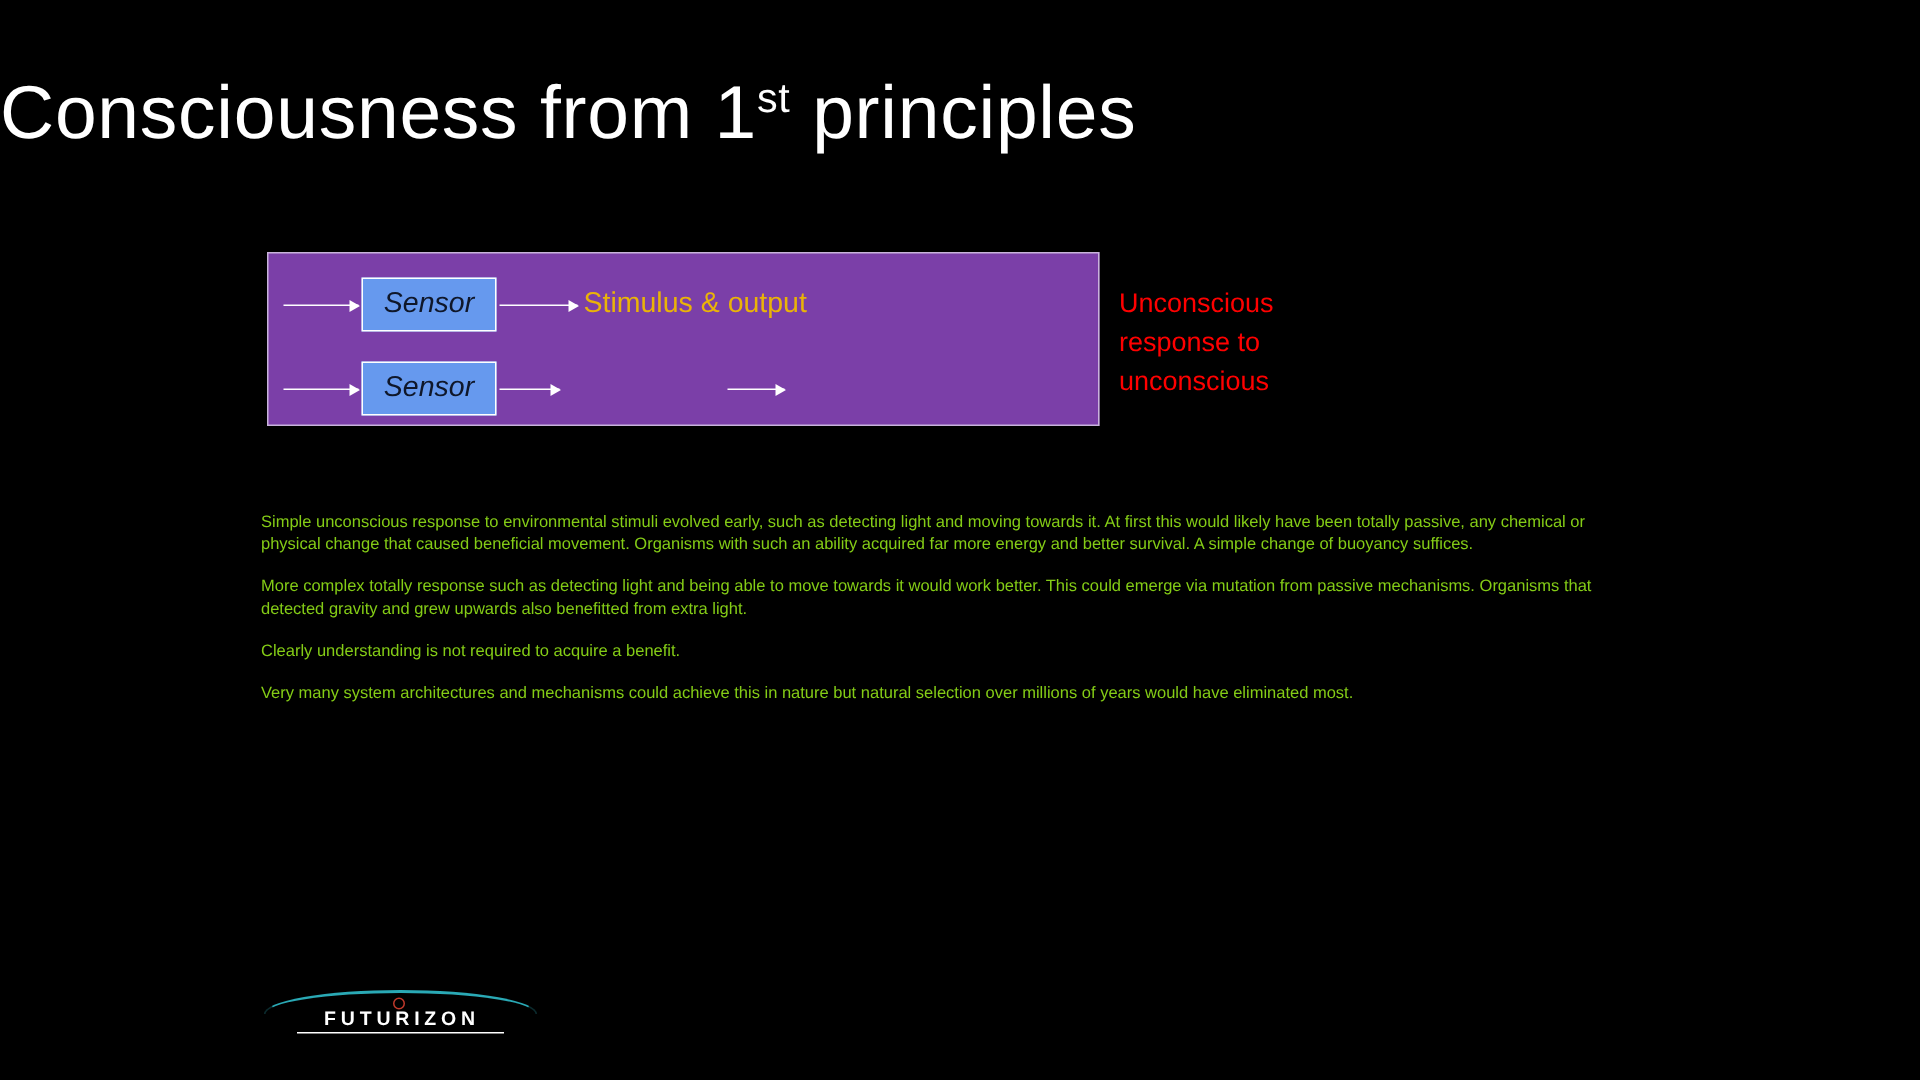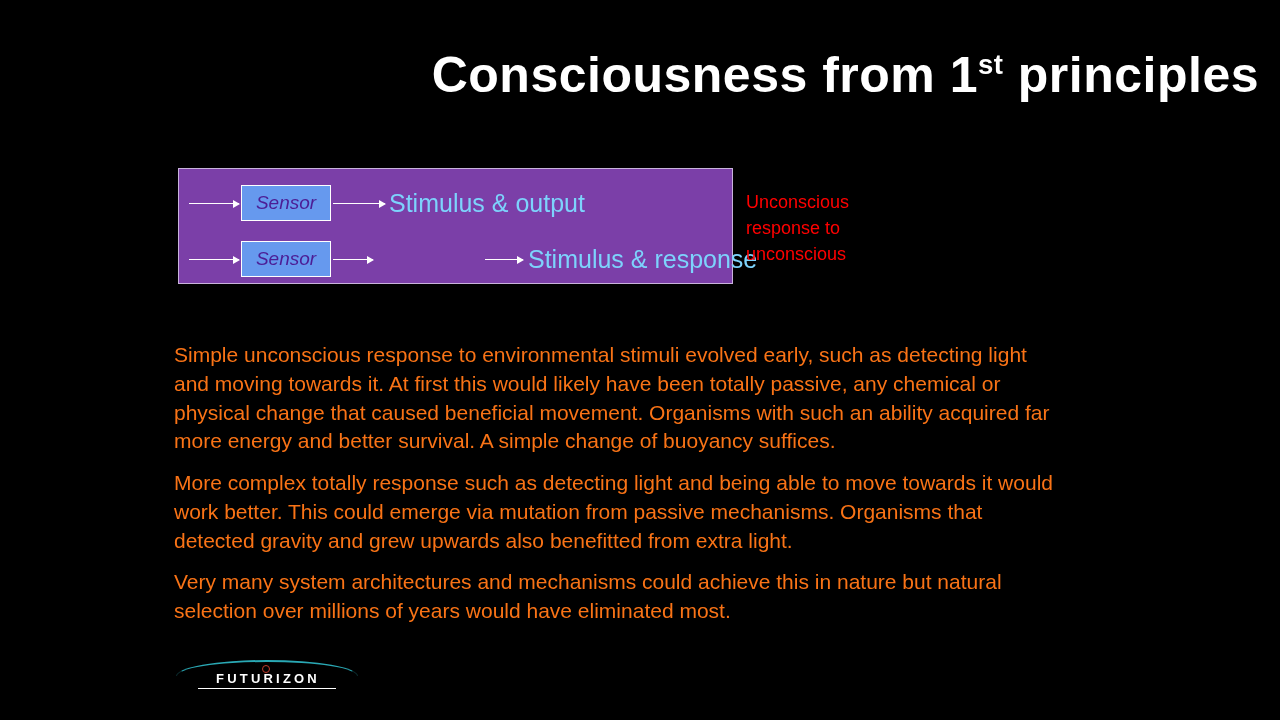--- a/index.html
+++ b/index.html
@@ -15,23 +15,23 @@
     font-family: "Liberation Sans", sans-serif;
     color: #ffffff;
   }
 
   
   #slide-title {
     position: absolute;
     left: 0;
     top: 14px;
     width: 1259px;
-    text-align: right;
+    text-align: left;
     font-size: 50px;
-    font-weight: bold;
+    font-weight: normal;
     letter-spacing: 0.5px;
     color: #ffffff;
     line-height: 1.1;
   }
   #slide-title sup {
     font-size: 0.55em;
     vertical-align: super;
     line-height: 0;
   }
 
@@ -55,21 +55,21 @@
   }
   .row-1 { top: 14px; }
   .row-2 { top: 70px; }
 
   .node {
     position: absolute;
     height: 36px;
     background: #6699EE;
     border: 1px solid #ffffff;
     box-sizing: border-box;
-    color: #4c1d95;
+    color: #0f172a;
     font-style: italic;
     font-size: 19px;
     display: flex;
     align-items: center;
     justify-content: center;
   }
   #sensor-1 { left: 62px; top: 2px; width: 90px; }
   #sensor-2 { left: 62px; top: 2px; width: 90px; }
   #actuator-1 { left: 196px; top: 2px; width: 108px; }
 
@@ -91,22 +91,22 @@
   #arrow-in-1 { left: 10px; width: 50px; }
   #arrow-in-2 { left: 10px; width: 50px; }
   #arrow-out-1 { left: 154px; width: 52px; }
   #arrow-mid-2 { left: 154px; width: 40px; }
   #arrow-out-2 { left: 306px; width: 38px; }
 
   .node-label {
     position: absolute;
     top: 20px;
     transform: translateY(-50%);
-    font-size: 25px;
-    color: #7dd3fc;
+    font-size: 19px;
+    color: #eab308;
     white-space: nowrap;
   }
   #label-stim-output { left: 210px; }
   #label-stim-response { left: 349px; }
 
   
   #annotation {
     position: absolute;
     left: 746px;
     top: 190px;
@@ -115,23 +115,23 @@
     line-height: 1.44;
     color: #FF0000;
   }
 
   
   #body-text {
     position: absolute;
     left: 174px;
     top: 341px;
     width: 890px;
-    font-size: 21px;
+    font-size: 11px;
     line-height: 1.37;
-    color: #f97316;
+    color: #84cc16;
   }
   #body-text p {
     margin: 0 0 13px 0;
   }
   #body-text p:last-child { margin-bottom: 16px; }
 
   
   #logo {
     position: absolute;
     left: 176px;
@@ -197,30 +197,30 @@
     <div class="node-label" id="label-stim-output">Stimulus  &amp; output</div>
   </div>
 
   <div class="row row-2">
     <div class="arrow" id="arrow-in-2"></div>
     <div class="node" id="sensor-2">
       <span>Sensor</span>
     </div>
     <div class="arrow" id="arrow-mid-2"></div>
     <div class="arrow" id="arrow-out-2"></div>
-    <div class="node-label" id="label-stim-response">Stimulus  &amp; response</div>
   </div>
 
 </div>
 
 <div id="annotation">Unconscious response to unconscious</div>
 
 <div id="body-text">
   <p>Simple unconscious response to environmental stimuli evolved early,  such as detecting light and moving towards it.  At first this would likely have been totally passive, any chemical or physical change that caused beneficial movement. Organisms with such an ability acquired far more energy and better survival.  A simple change of buoyancy suffices.</p>
   <p>More complex totally response such as detecting light and being able to move towards it would work better. This could emerge via mutation from passive mechanisms. Organisms that detected gravity and grew upwards also benefitted from extra light.</p>
+  <p>Clearly understanding is not required to acquire a benefit.</p>
   <p>Very many system architectures and mechanisms could achieve this in nature but natural selection over millions of years would have eliminated most.</p>
 </div>
 
 <div id="logo">
   <div id="logo-swoosh"></div>
   <div id="logo-dot"></div>
   <div id="logo-text">FUTURIZON</div>
   <div id="logo-underline"></div>
 </div>
 

